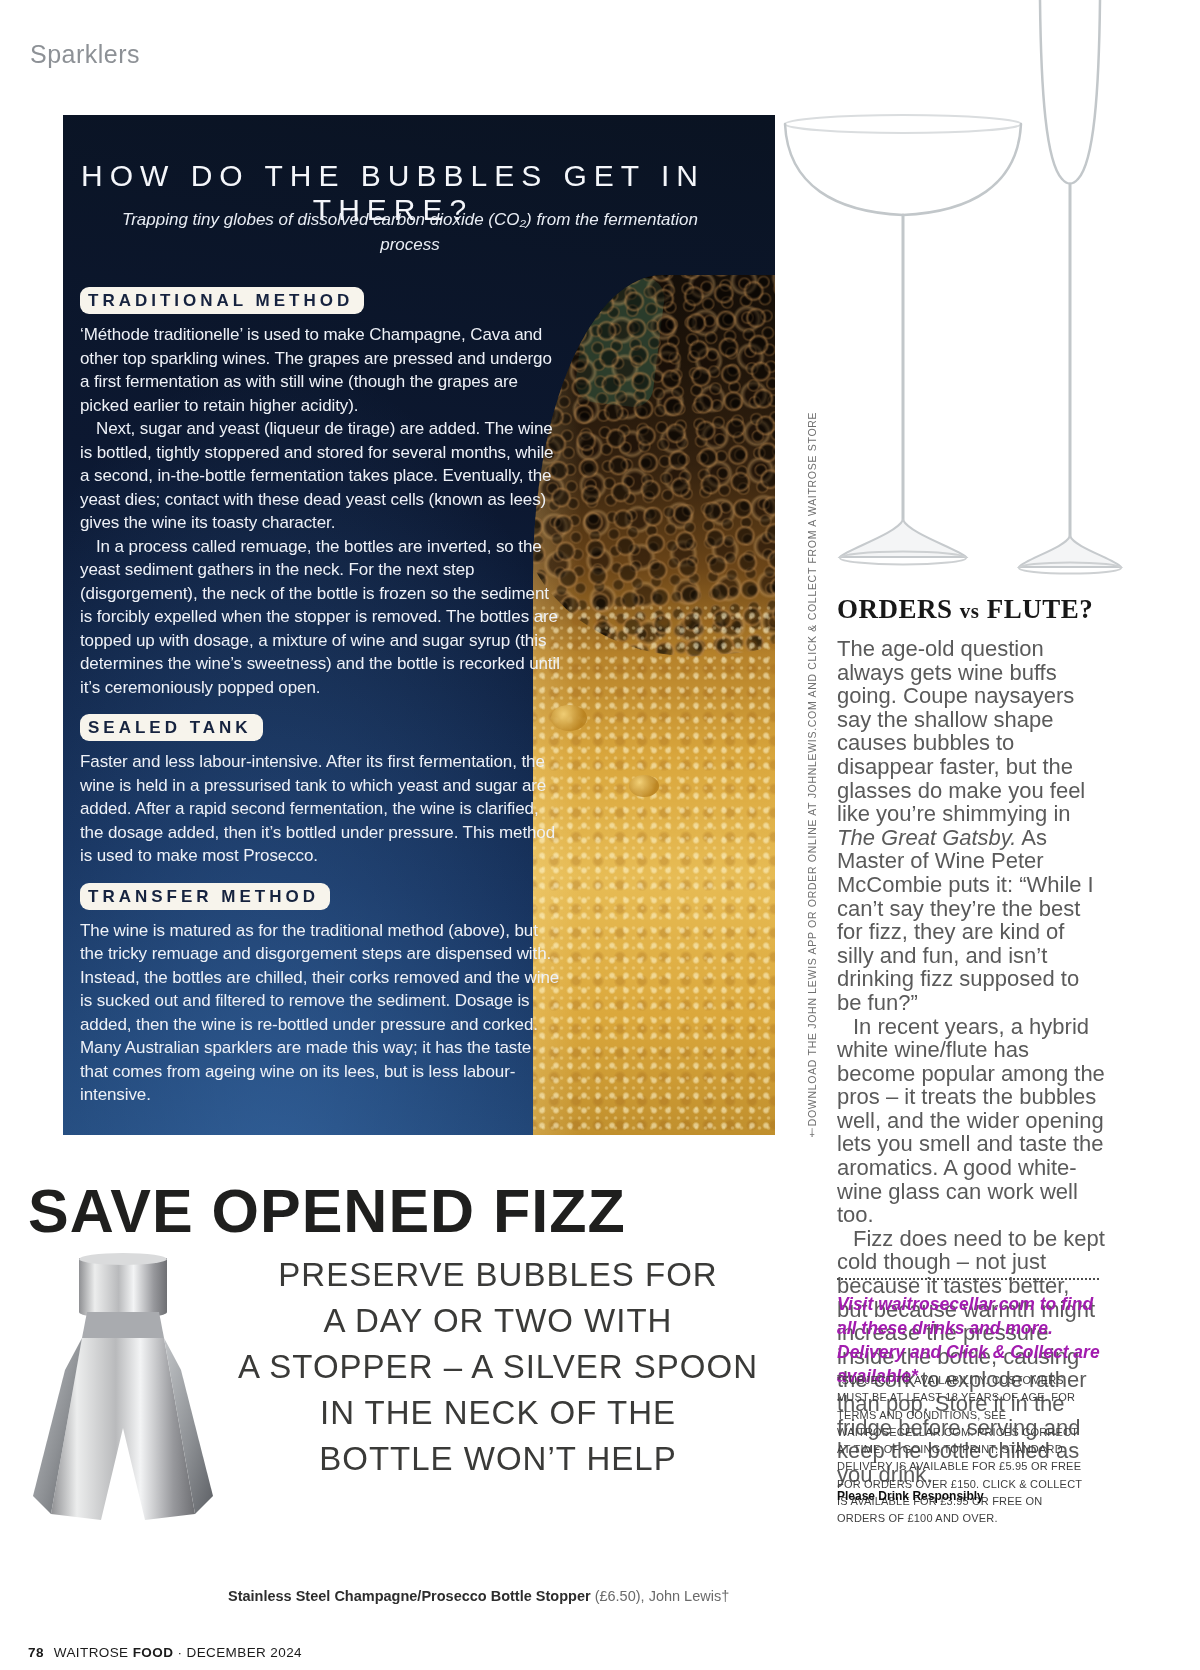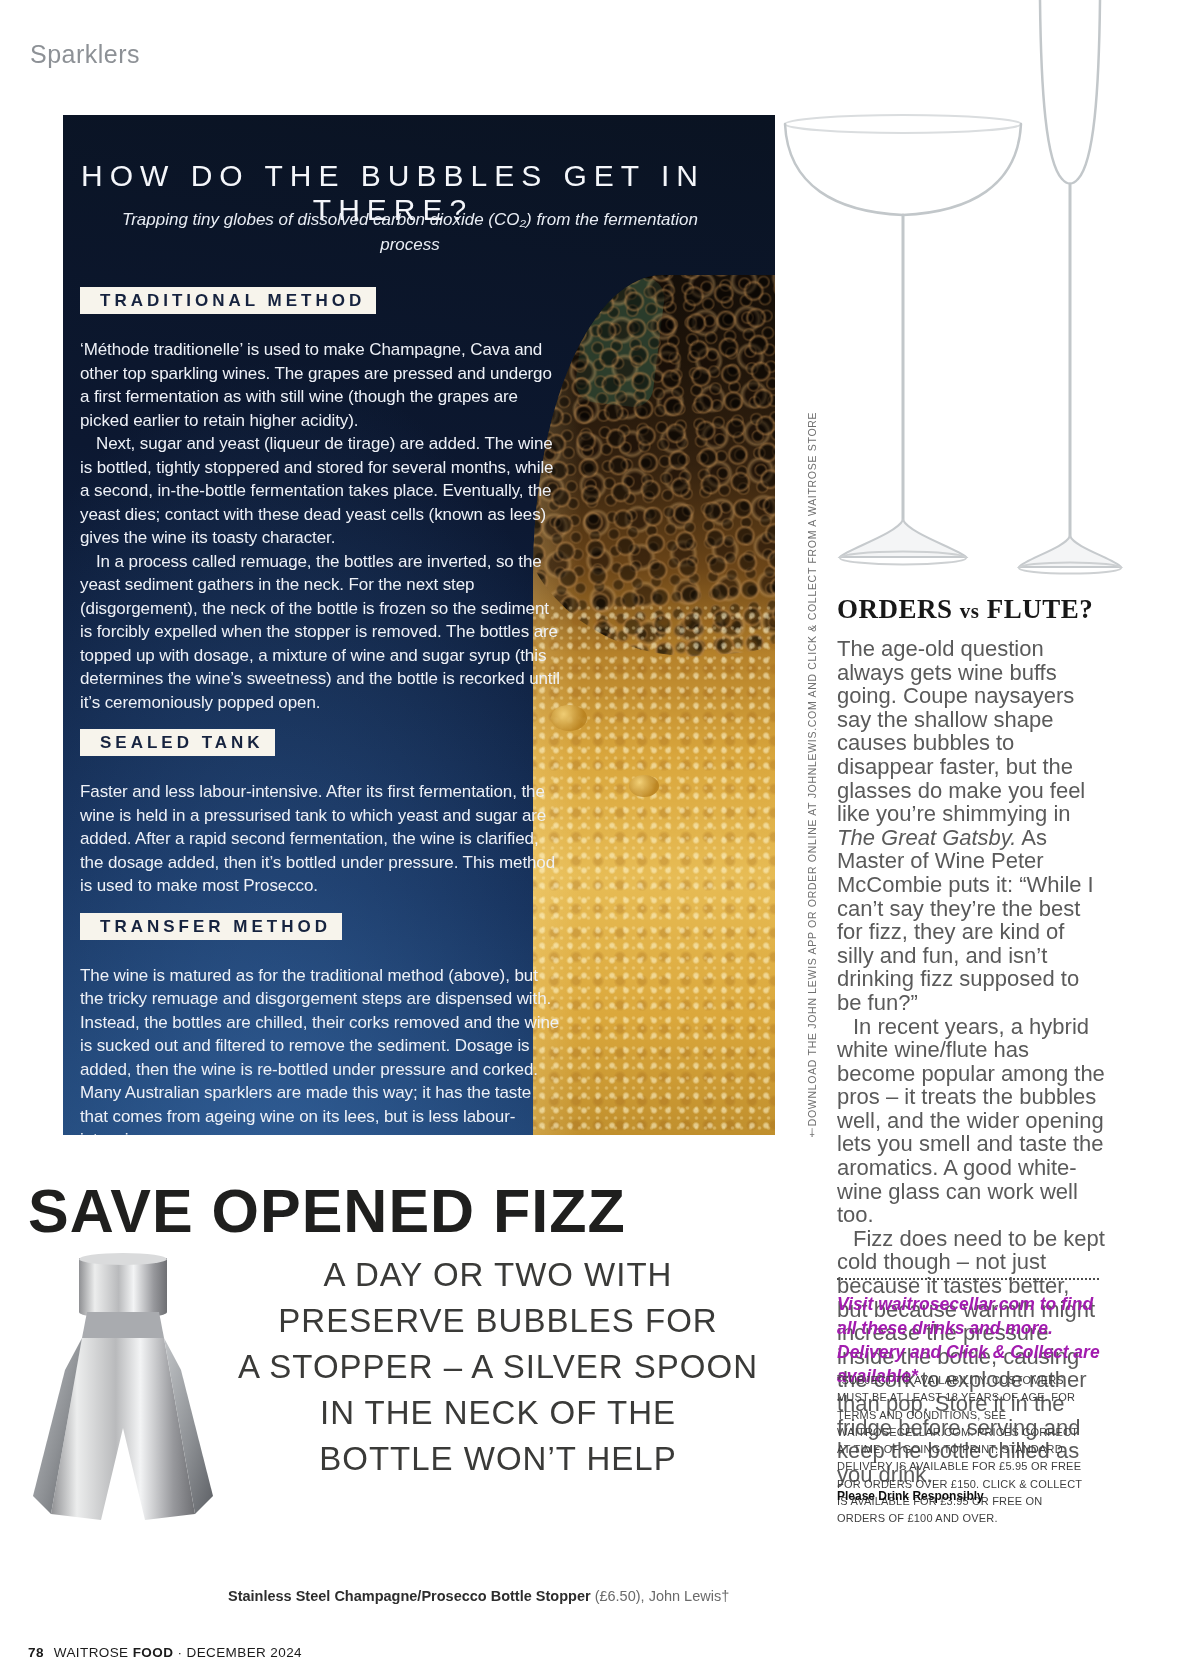--- a/index.html
+++ b/index.html
@@ -12,21 +12,21 @@
   .darkbox{position:absolute;left:63px;top:115px;width:712px;height:1020px;overflow:hidden;
            background:
              radial-gradient(ellipse at 30% 108%, rgba(64,118,182,.55), transparent 55%),
              linear-gradient(188deg,#0a1322 0%,#0c1831 38%,#122a52 74%,#1e4271 100%);}
   .box-title{position:absolute;left:0;top:44px;width:660px;text-align:center;color:#f4f6fa;
              font-size:30px;letter-spacing:7px;font-weight:400;}
   .box-sub{position:absolute;left:27px;top:92px;width:640px;text-align:center;color:#e9edf4;
            font-style:italic;font-size:17px;line-height:25px;}
   .box-content{position:absolute;left:17px;top:172px;width:480px;color:#eef1f7;}
   .chip{display:inline-block;background:#f7f4ec;color:#16233f;font-weight:700;font-size:17px;
-        letter-spacing:4px;padding:4px 11px 3px 20px;margin-bottom:24px;}
+        letter-spacing:4px;padding:4px 11px 3px 8px;margin-bottom:9px;border-radius:9px;}
   .box-content p{margin:0;font-size:17px;line-height:23.5px;letter-spacing:-.1px;}
   .box-content .sect{margin-bottom:15px;}
   .indent{text-indent:16px;}
 
   
   .bottle{position:absolute;right:0;top:160px;width:242px;height:860px;
           border-top-left-radius:130px 300px;overflow:hidden;
           background:
             linear-gradient(90deg, rgba(255,230,160,.22), transparent 20%),
             linear-gradient(180deg,#140e08 0%,#1d1309 9%,#33210f 22%,#6b4518 34%,#b5812a 44%,
@@ -185,22 +185,22 @@
       <path d="M54,6 h88 v54 c0,8 -88,8 -88,0 Z" fill="url(#mtl)"></path>
       <ellipse cx="98" cy="7" rx="44" ry="6" fill="#dadbdc"></ellipse>
       <path d="M62,60 h72 l5,26 h-82 Z" fill="#a9abaf"></path>
       <path d="M57,86 L139,86 L170,262 L120,268 L98,176 L76,268 L26,262 Z" fill="url(#mtl)"></path>
       <path d="M57,86 L26,262 L8,244 L40,118 Z" fill="url(#wing)"></path>
       <path d="M139,86 L170,262 L188,244 L156,118 Z" fill="url(#wing)"></path>
     </svg>
   </div>
 
   <div class="subhead">
+    <div>PRESERVE BUBBLES FOR</div>
     <div>A DAY OR TWO WITH</div>
-    <div>PRESERVE BUBBLES FOR</div>
     <div>A STOPPER – A SILVER SPOON</div>
     <div>IN THE NECK OF THE</div>
     <div>BOTTLE WON’T HELP</div>
   </div>
 
   <div class="caption">
     <b>Stainless Steel Champagne/Prosecco Bottle Stopper</b><span class="lt"> (£6.50), </span><span class="lt">John Lewis†</span>
   </div>
 
   <div class="footer">

